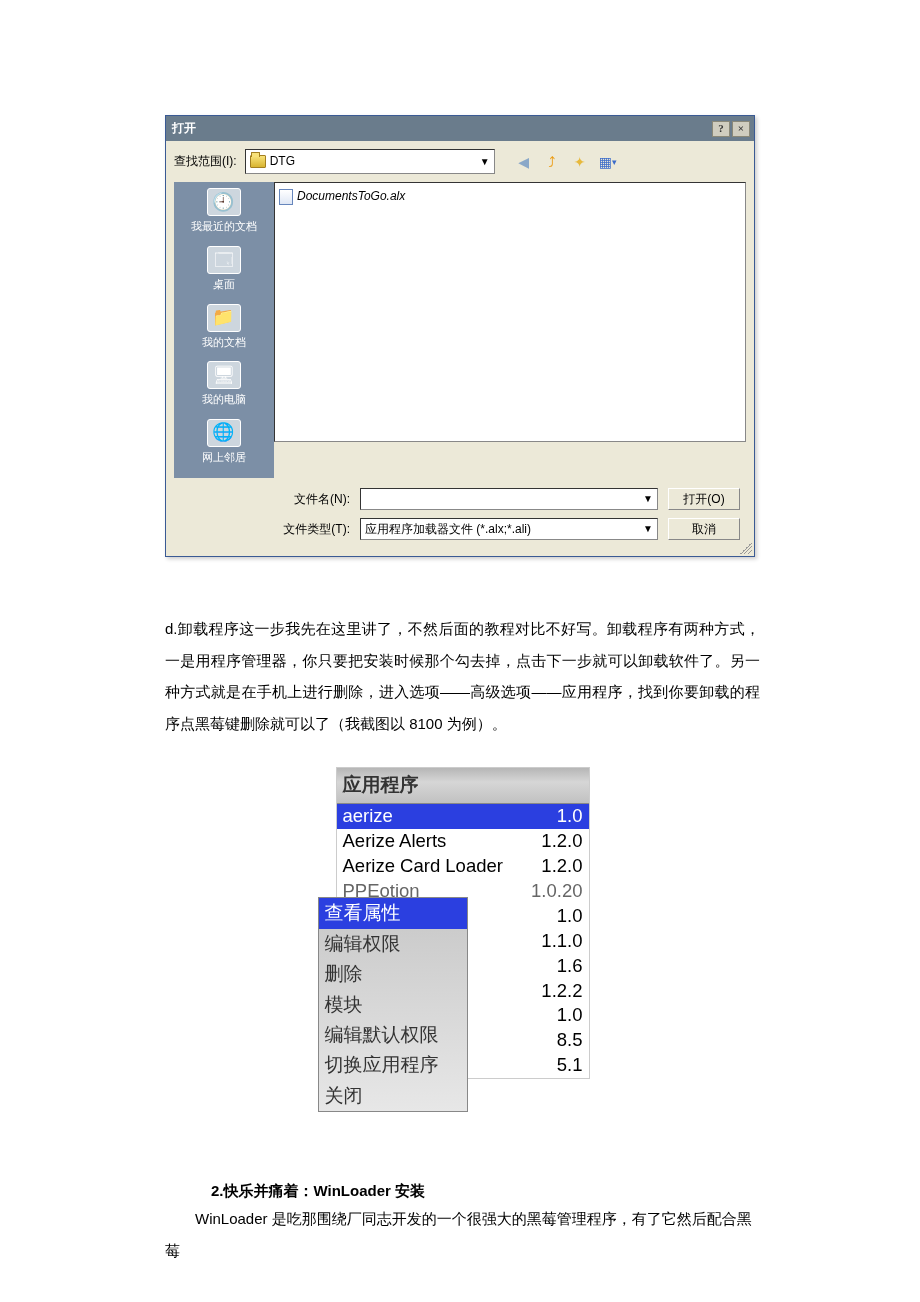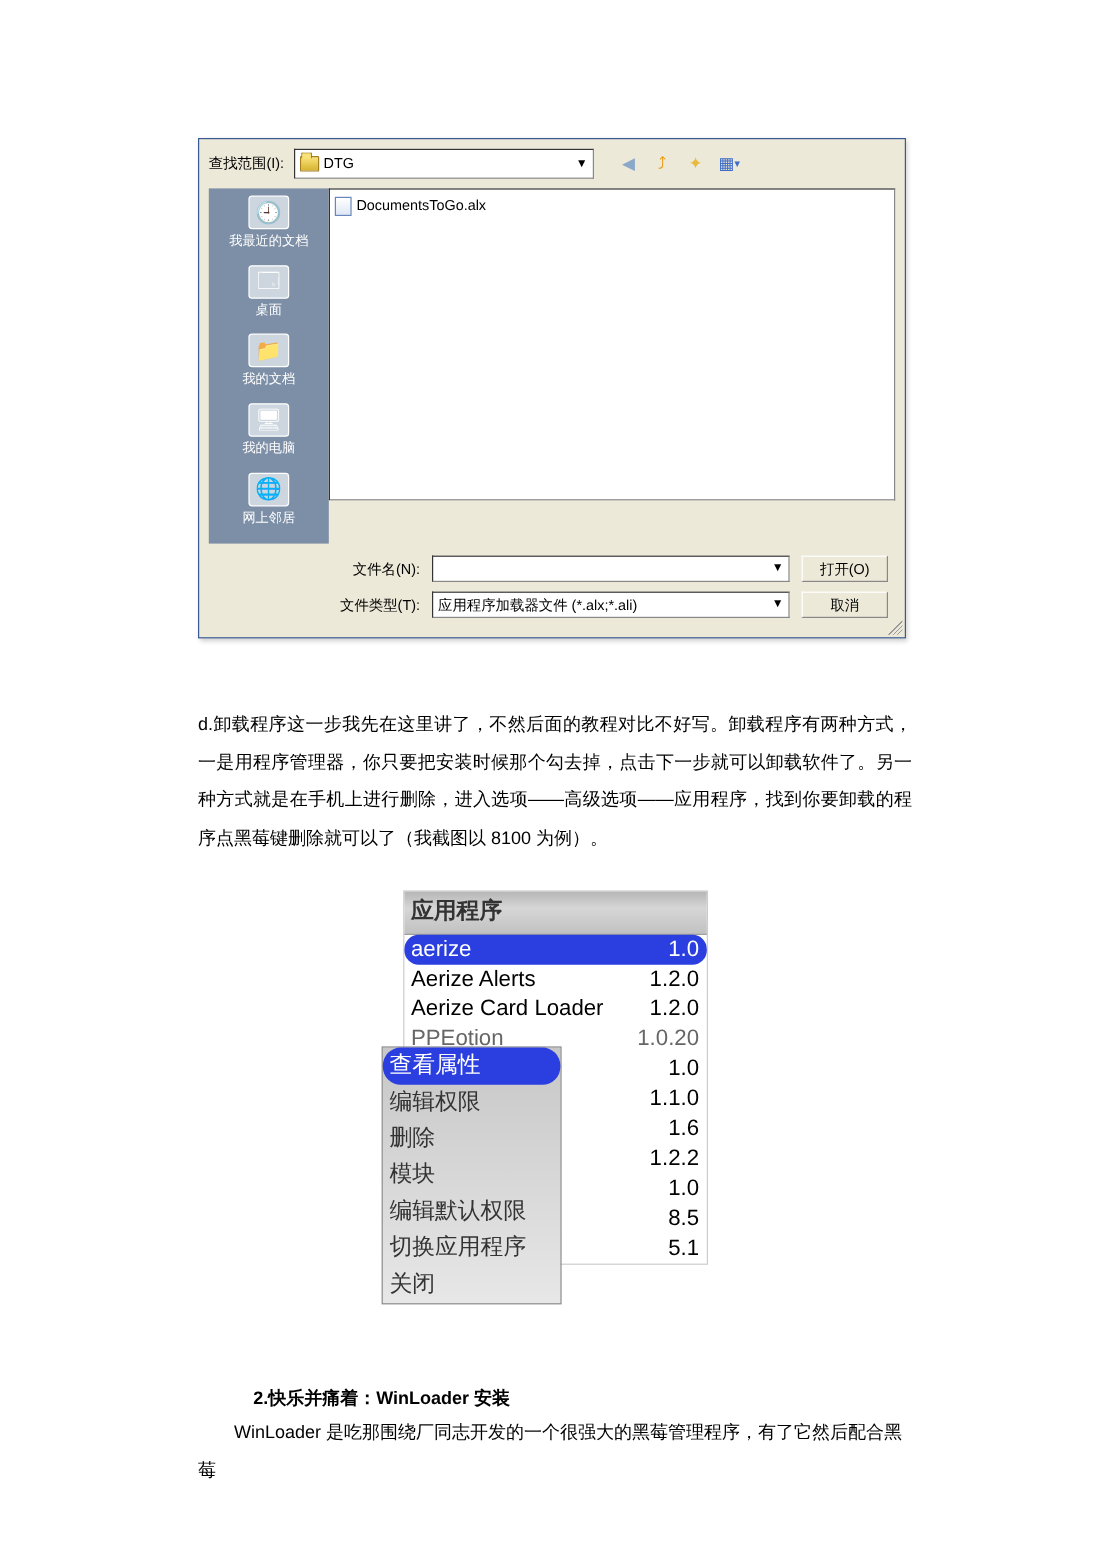--- a/index.html
+++ b/index.html
@@ -93,20 +93,21 @@
       width: 34px; height: 28px; margin: 0 auto 2px;
       background: #cdd6de; border: 1px solid #fff;
       display: flex; align-items: center; justify-content: center;
       font-size: 18px; border-radius: 3px;
     }
     .filelist {
       flex: 1; background: #fff;
       border: 1px inset #888;
       height: 260px;
       padding: 4px;
+      font-style: italic;
     }
     .file-item {
       display: flex; align-items: center; gap: 4px;
       font-size: 12px;
     }
     .file-ico {
       width: 14px; height: 16px;
       border: 1px solid #6686bc;
       background: linear-gradient(#fff,#dfe7f5);
       display: inline-block;
@@ -157,51 +158,58 @@
       padding: 2px 6px;
       font-weight: bold;
       color: #333;
     }
     .bb-row {
       display: flex; justify-content: space-between;
       padding: 0 6px;
       line-height: 1.35;
       font-size: 18.5px;
     }
-    .bb-row.sel { background: #2b3fe0; color: #fff; border-radius: 12px; }
+    .bb-row.sel { background: #2b3fe0; color: #fff; }
     .bb-row.cut { color: #666; }
     .bb-menu {
       position: absolute;
       background: linear-gradient(#c7c7c7,#e7e7e7);
       border: 1px solid #888;
       width: 150px;
       font-size: 19px;
       left: 0;
       top: 130px;
     }
     .bb-wrap { position: relative; width: 290px; margin: 0 auto; }
-    .bb-menu-item { padding: 0 6px; color:#333;border-radius:15px;}
+    .bb-menu-item { padding: 0 6px; color:#333;}
     .bb-menu-item.sel { background:#2b3fe0; color:#fff; }
 
     .section-title {
       margin-top: 100px;
       font-size: 15px;
       font-weight: bold;
       margin-left: 46px;
     }
     .indent-para {
       font-size: 15px;
       text-indent: 2em;
       line-height: 2.1;
     }
   </style>
 </head>
 <body>
 
 <div class="dlg">
+  <div class="dlg-titlebar">
+    <span>打开</span>
+    <div class="dlg-titlebuttons">
+      <div class="dlg-titlebtn">?</div>
+      <div class="dlg-titlebtn">×</div>
+    </div>
+  </div>
   <div class="dlg-body">
     <div class="dlg-toprow">
       <span class="dlg-label">查找范围(I):</span>
       <div class="dlg-lookin">
         <span class="folder-ico"></span>
         <span>DTG</span>
         <span class="dd">▼</span>
       </div>
       <div class="toolbar-icons">
         <div class="t-ico" style="color:#8aa8c8">◀</div>

